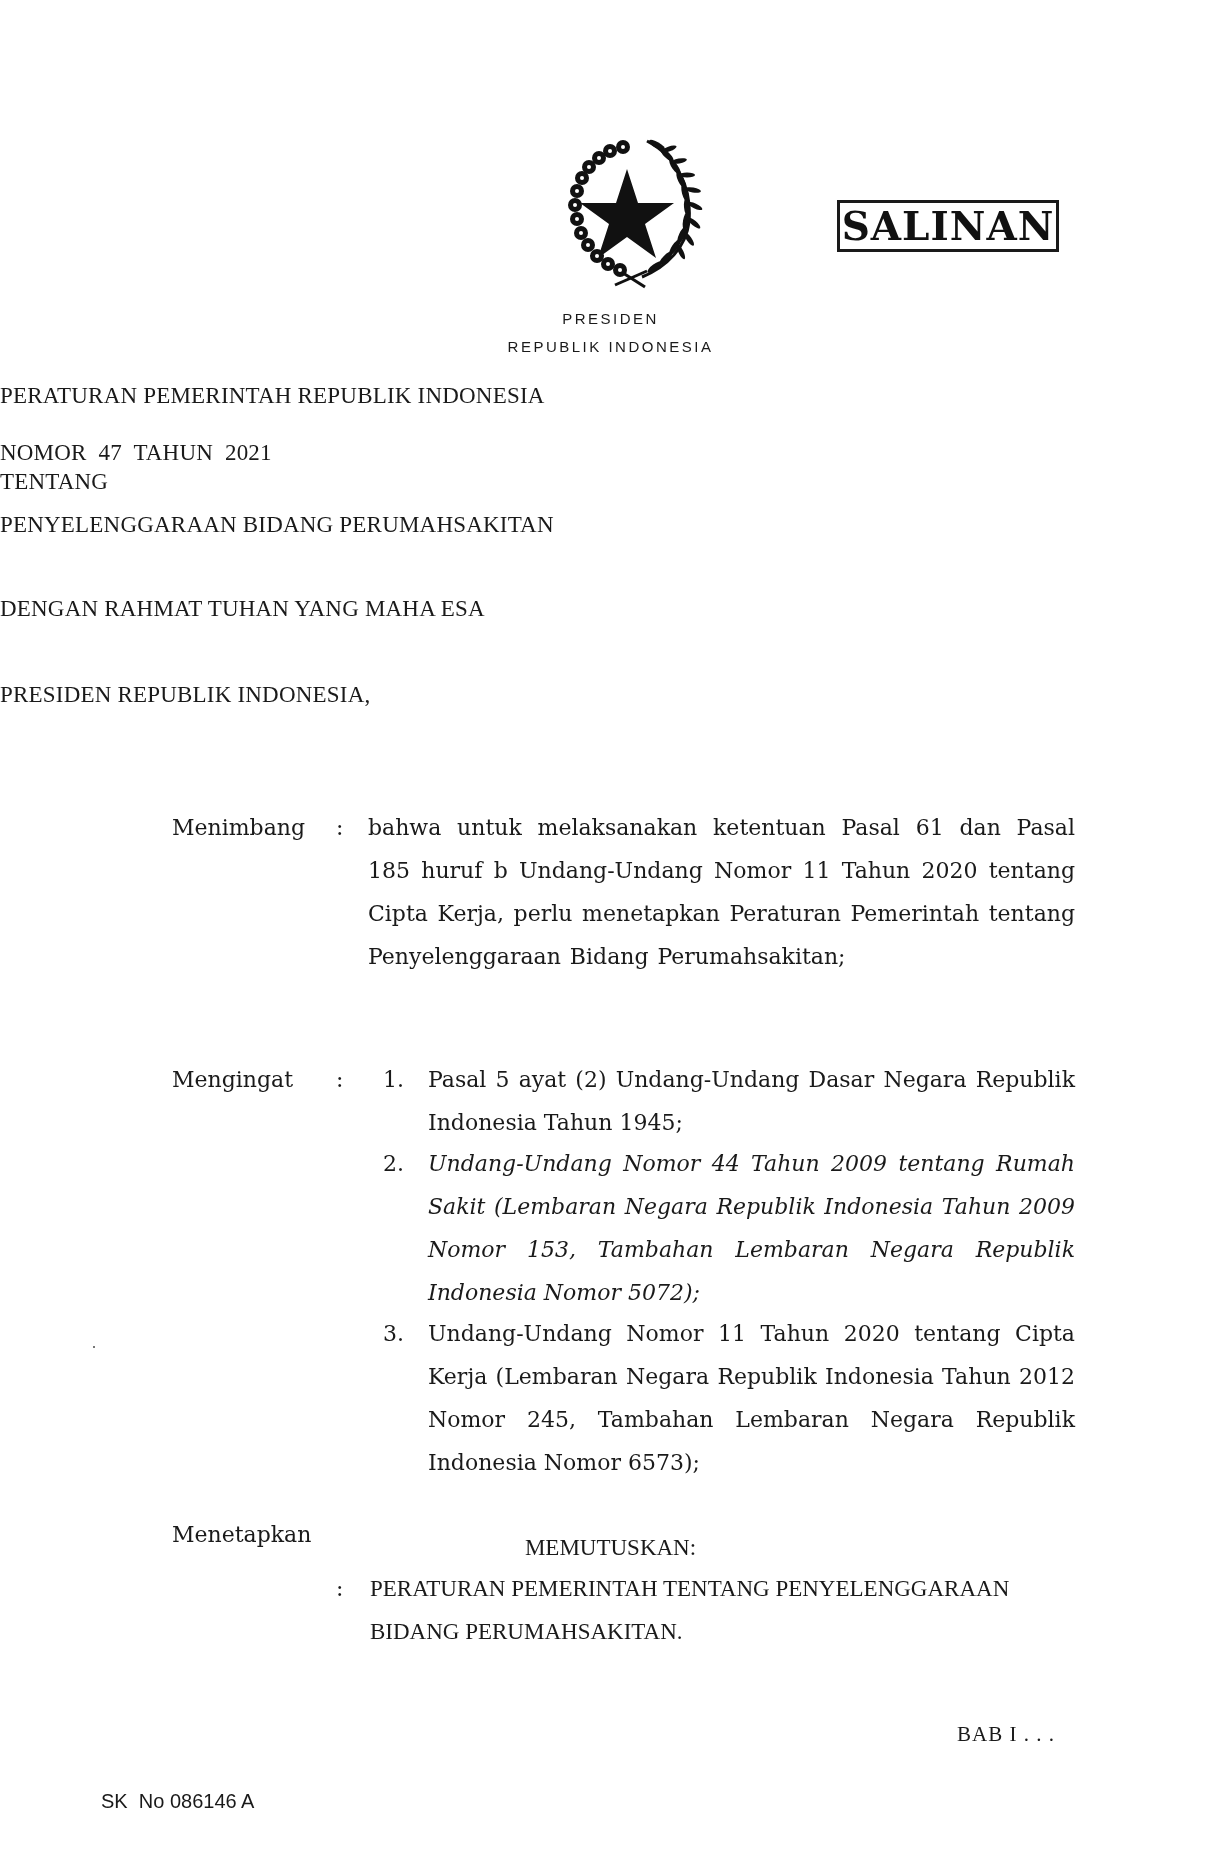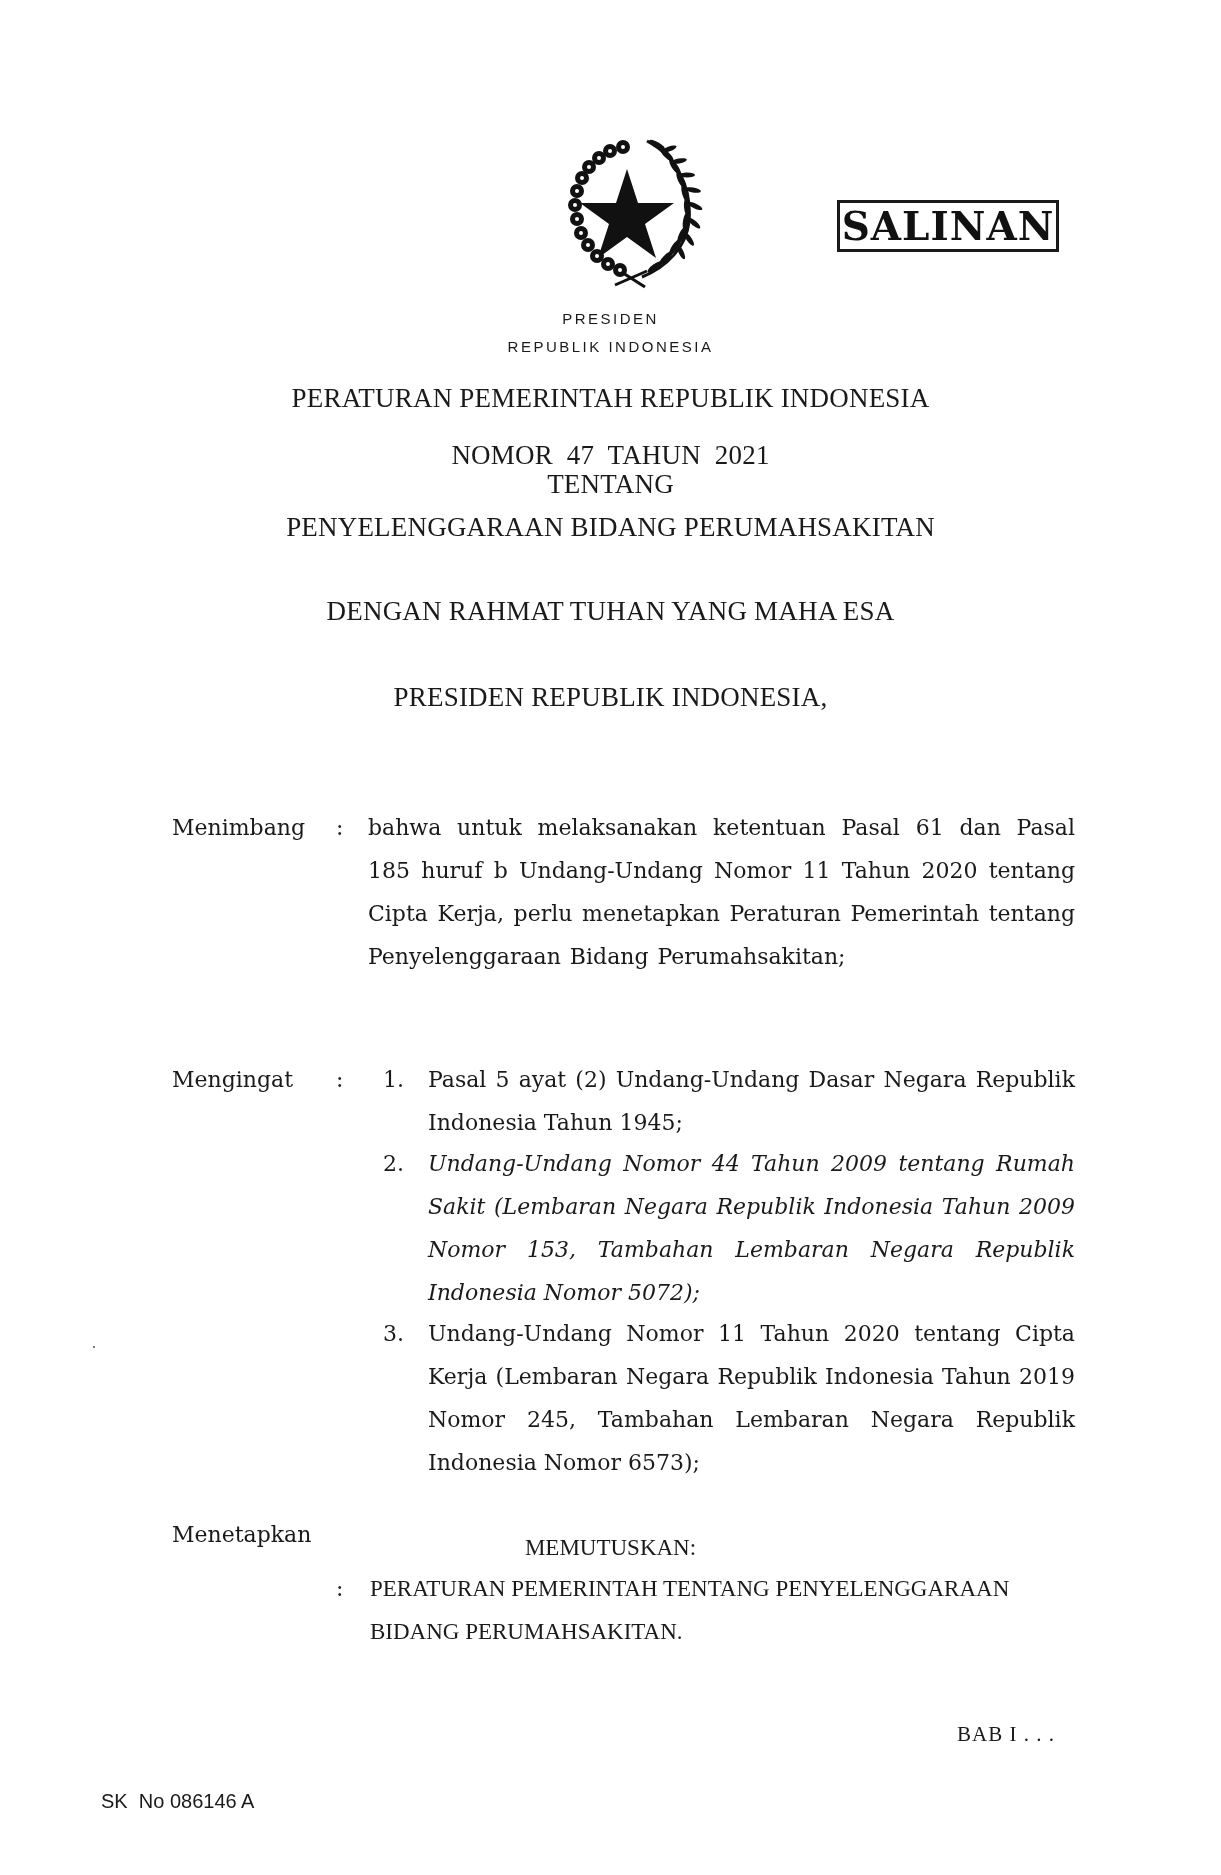--- a/index.html
+++ b/index.html
@@ -37,23 +37,23 @@
 
     .presiden-label {
       left: 0; width: 1221px; text-align: center;
       font-family: Liberation Sans, sans-serif;
       font-size: 15px;
       letter-spacing: 2.5px;
       line-height: 26px;
     }
 
     .center-line {
-      left: 0; width: 1221px; text-align: center;
+      left: 0; width: 1221px; 
       font-family: "Liberation Serif", serif;
-      font-size: 27px;
+      font-size: 23px;
       letter-spacing: 0.2px;
     }
 
     .label {
       left: 172px;
       font-family: "DejaVu Serif", serif;
       font-size: 22px;
       line-height: 43px;
     }
     .colon {
@@ -199,21 +199,21 @@
 <div class="abs label" style="top:1058px;">Mengingat</div>
 <div class="abs colon" style="top:1058px;">:</div>
 
 <div class="abs list-num" style="top:1058px;">1.</div>
 <div class="abs list-text" style="top:1058px;">Pasal 5 ayat (2) Undang-Undang Dasar Negara Republik Indonesia Tahun 1945;</div>
 
 <div class="abs list-num" style="top:1142px;">2.</div>
 <div class="abs list-text" style="top:1142px;font-style:italic;">Undang-Undang Nomor 44 Tahun 2009 tentang Rumah Sakit (Lembaran Negara Republik Indonesia Tahun 2009 Nomor 153, Tambahan Lembaran Negara Republik Indonesia Nomor 5072);</div>
 
 <div class="abs list-num" style="top:1312px;">3.</div>
-<div class="abs list-text" style="top:1312px;">Undang-Undang Nomor 11 Tahun 2020 tentang Cipta Kerja (Lembaran Negara Republik Indonesia Tahun 2019 Nomor 245, Tambahan Lembaran Negara Republik Indonesia Nomor 6573);</div>
+<div class="abs list-text" style="top:1312px;">Undang-Undang Nomor 11 Tahun 2020 tentang Cipta Kerja (Lembaran Negara Republik Indonesia Tahun 2012 Nomor 245, Tambahan Lembaran Negara Republik Indonesia Nomor 6573);</div>
 
 <div class="abs caps-text" style="left:0; width:1221px; text-align:center; top:1526px;">MEMUTUSKAN:</div>
 
 <div class="abs label" style="top:1513px;">Menetapkan</div>
 <div class="abs colon" style="top:1567px;">:</div>
 <div class="abs caps-text" style="left:370px; top:1567px;">PERATURAN PEMERINTAH TENTANG PENYELENGGARAAN</div>
 <div class="abs caps-text" style="left:370px; top:1610px;">BIDANG PERUMAHSAKITAN.</div>
 
 <div class="abs footer-bab">BAB I . . .</div>
 <div class="abs footer-sk" style="white-space:pre;">SK  No 086146 A</div>

